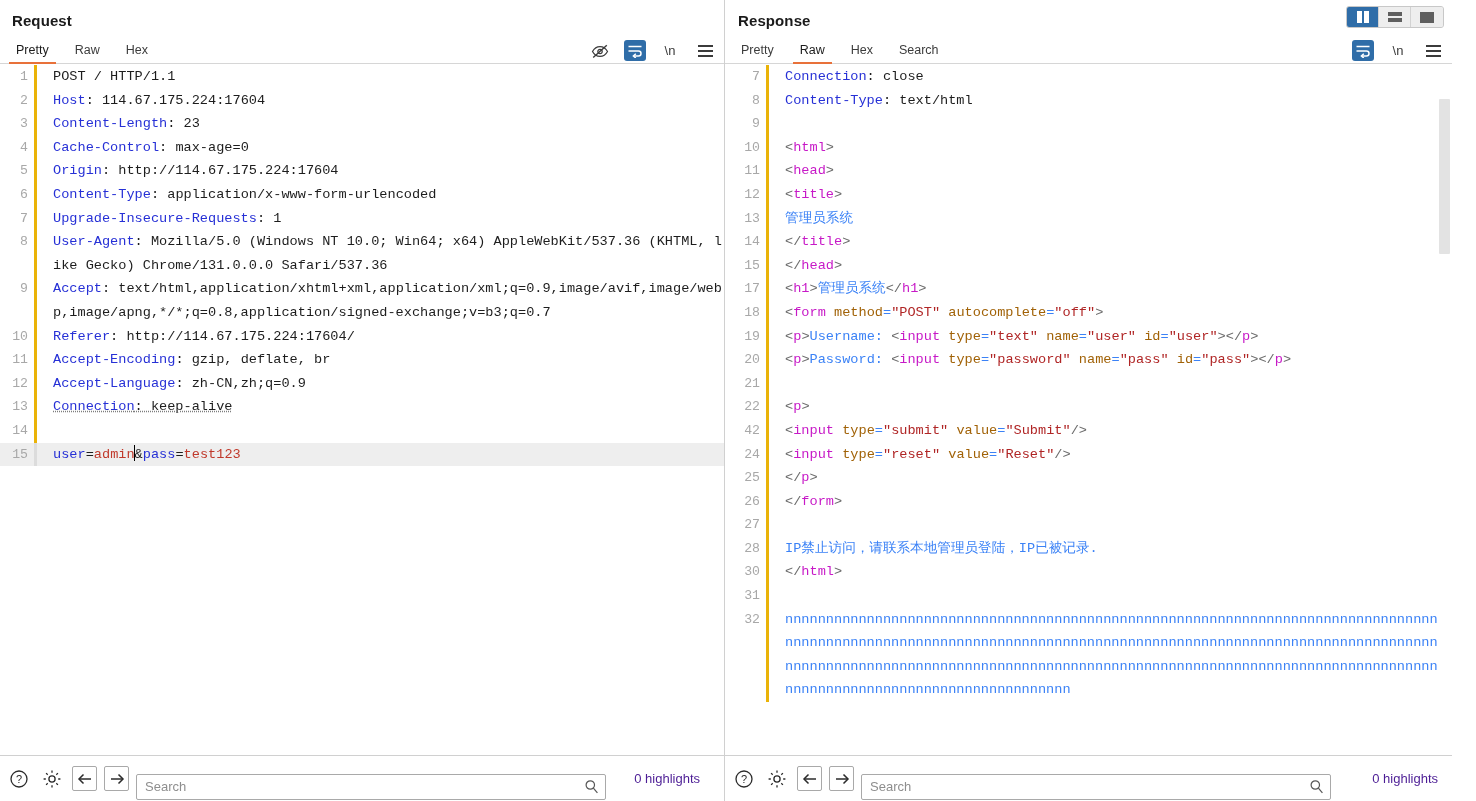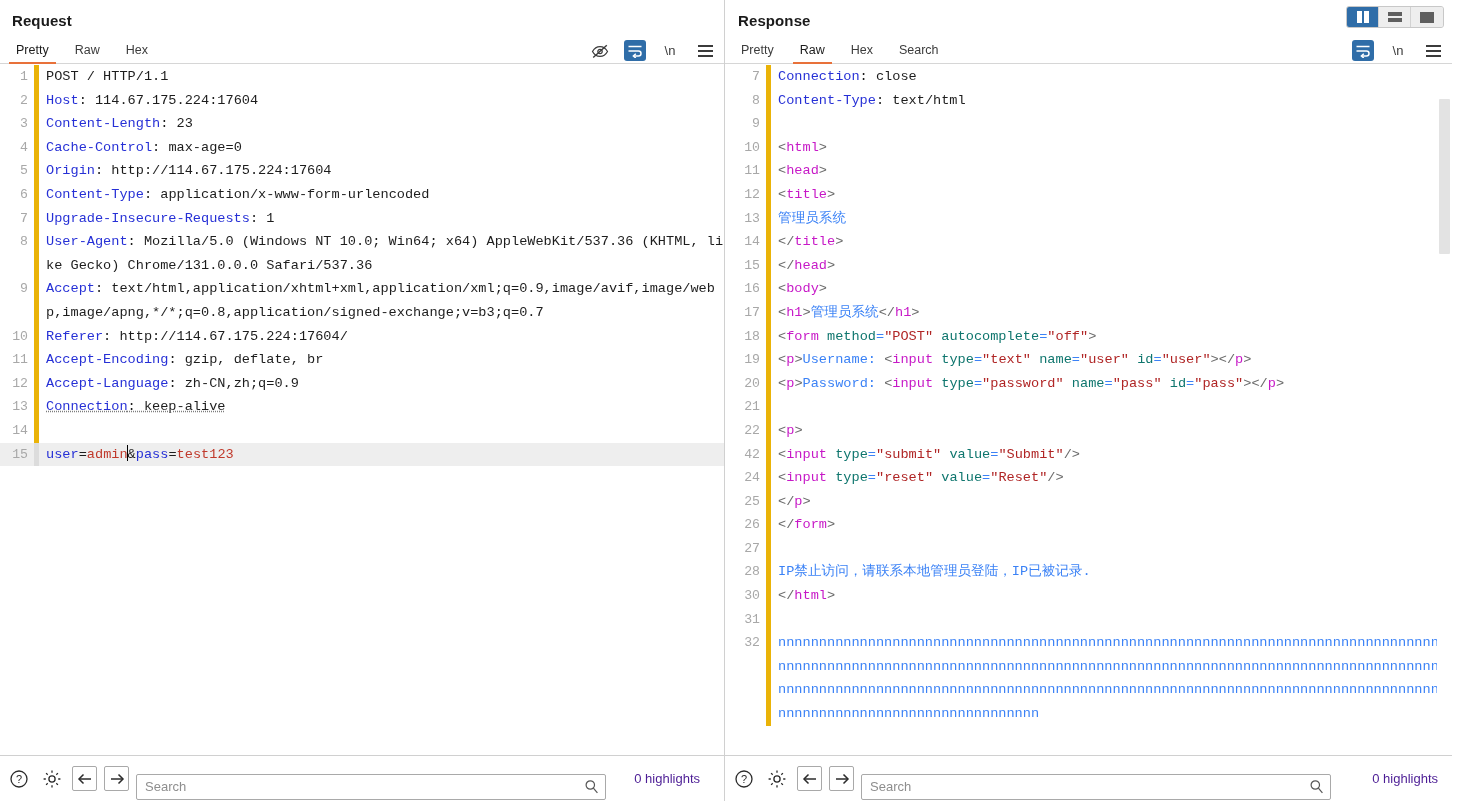--- a/index.html
+++ b/index.html
@@ -133,36 +133,36 @@
     text-align: right;
     padding-right: 6px;
     color: #a8a8a8;
     font-size: 13.2px;
     user-select: none;
     line-height: 23.6px;
   }
   .pane-right .gutter { flex: 0 0 41px; }
   .ltext {
     flex: 1;
-    padding-left: 7px;
-    border-left: 5px solid #eab308;
+    padding-left: 16px;
+    border-left: 3px solid #eab308;
     white-space: pre-wrap;
     word-break: break-all;
     min-height: 23.6px;
   }
   .row.hl .ltext { border-left-color: #dcdcdc; }
 
   
   .k-hdr   { color: #2630d6; }       
   .k-val   { color: #1d1d1d; }       
   .k-pname { color: #2630d6; }       
   .k-pval  { color: #c0392b; }       
   .k-tag   { color: #c719c7; }       
   .k-brk   { color: #6b6b6b; }       
-  .k-attr  { color: #0f766e; }       
+  .k-attr  { color: #a16207; }       
   .k-astr  { color: #b02525; }       
   .k-txt   { color: #3b82f6; }
   .underline-dot {
     text-decoration: underline;
     text-decoration-style: dotted;
     text-decoration-color: #7d7d7d;
   }
   .caret {
     display: inline-block;
     width: 1px;
@@ -462,24 +462,20 @@
           </div>
           <div class="row">
             <div class="gutter">14</div>
             <div class="ltext"><span class="k-brk">&lt;/</span><span class="k-tag">title</span><span class="k-brk">&gt;</span></div>
           </div>
           <div class="row">
             <div class="gutter">15</div>
             <div class="ltext"><span class="k-brk">&lt;/</span><span class="k-tag">head</span><span class="k-brk">&gt;</span></div>
           </div>
           <div class="row">
-            <div class="gutter">16</div>
-            <div class="ltext"><span class="k-brk">&lt;</span><span class="k-tag">body</span><span class="k-brk">&gt;</span></div>
-          </div>
-          <div class="row">
             <div class="gutter">17</div>
             <div class="ltext"><span class="k-brk">&lt;</span><span class="k-tag">h1</span><span class="k-brk">&gt;</span><span class="k-txt">管理员系统</span><span class="k-brk">&lt;/</span><span class="k-tag">h1</span><span class="k-brk">&gt;</span></div>
           </div>
           <div class="row">
             <div class="gutter">18</div>
             <div class="ltext"><span class="k-brk">&lt;</span><span class="k-tag">form</span><span class="k-txt"> </span><span class="k-attr">method</span><span class="k-txt">=</span><span class="k-astr">"POST"</span><span class="k-txt"> </span><span class="k-attr">autocomplete</span><span class="k-txt">=</span><span class="k-astr">"off"</span><span class="k-brk">&gt;</span></div>
           </div>
           <div class="row">
             <div class="gutter">19</div>
             <div class="ltext"><span class="k-brk">&lt;</span><span class="k-tag">p</span><span class="k-brk">&gt;</span><span class="k-txt">Username: </span><span class="k-brk">&lt;</span><span class="k-tag">input</span><span class="k-txt"> </span><span class="k-attr">type</span><span class="k-txt">=</span><span class="k-astr">"text"</span><span class="k-txt"> </span><span class="k-attr">name</span><span class="k-txt">=</span><span class="k-astr">"user"</span><span class="k-txt"> </span><span class="k-attr">id</span><span class="k-txt">=</span><span class="k-astr">"user"</span><span class="k-brk">&gt;</span><span class="k-brk">&lt;/</span><span class="k-tag">p</span><span class="k-brk">&gt;</span></div>

